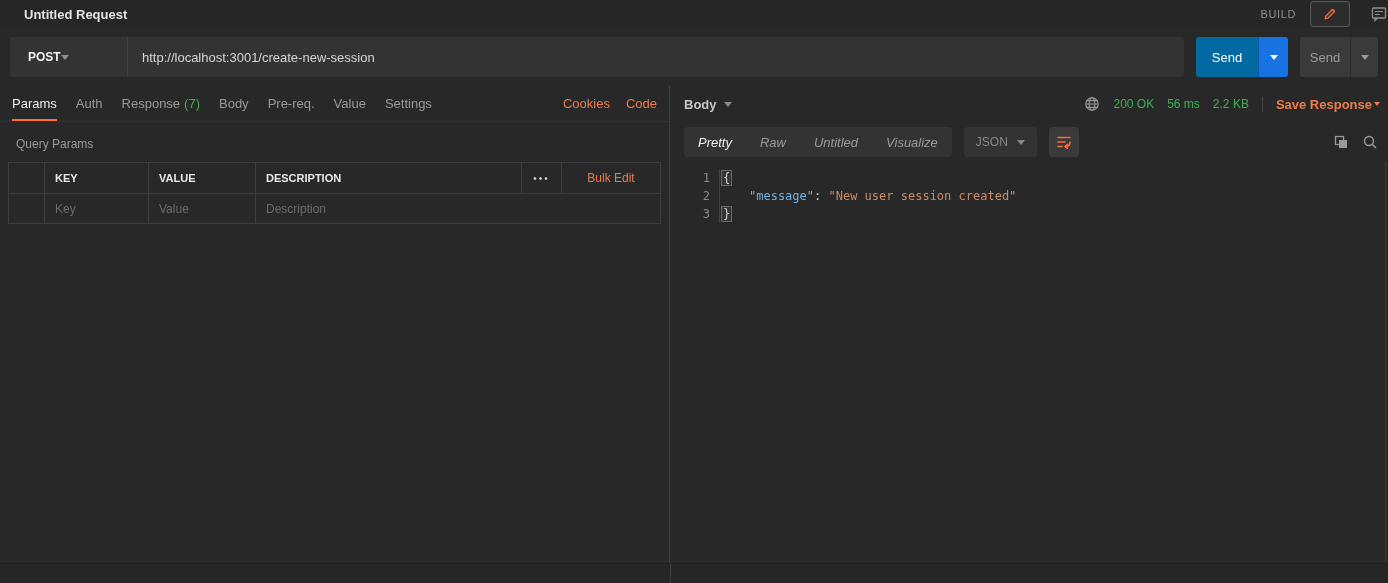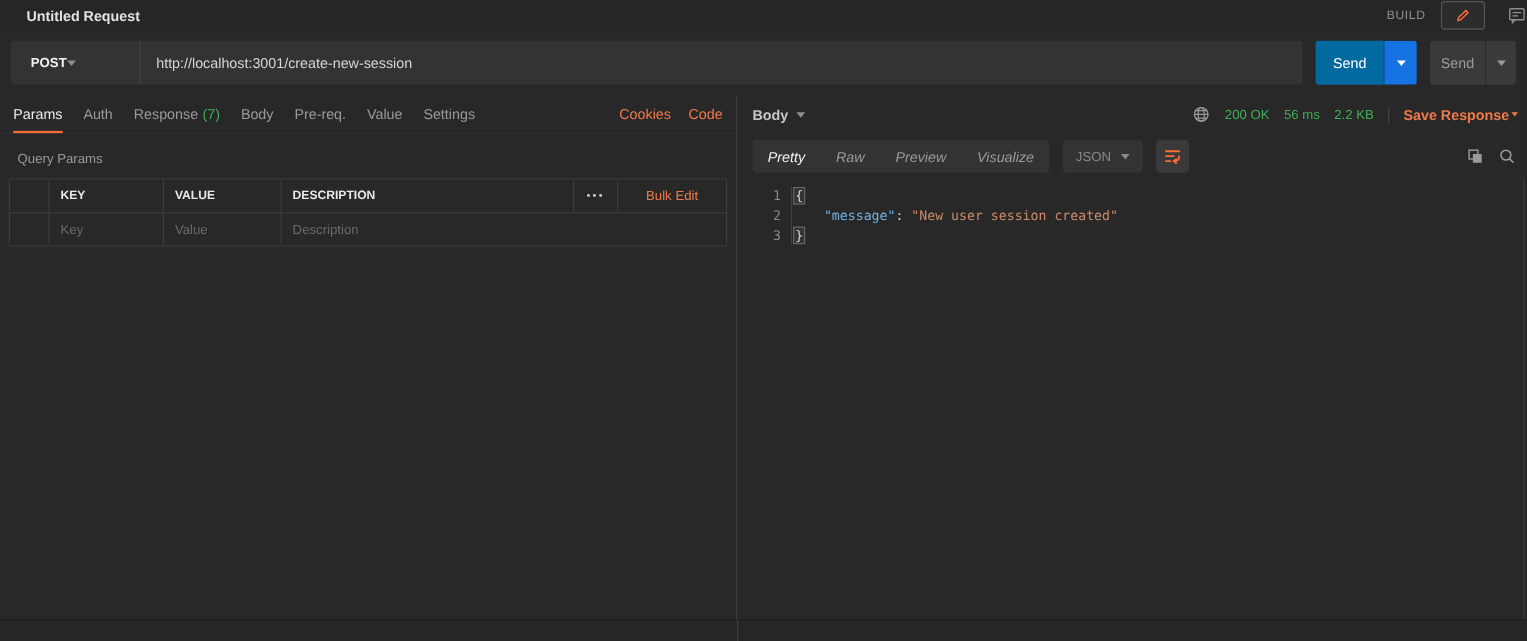--- a/index.html
+++ b/index.html
@@ -218,21 +218,21 @@
           <span>Save Response</span>
           <span class="chev-down chev-sm"></span>
         </span>
       </div>
     </div>
 
     <div class="resp-toolbar">
       <div class="view-group">
         <div class="view-tab active">Pretty</div>
         <div class="view-tab">Raw</div>
-        <div class="view-tab">Preview</div>
+        <div class="view-tab">Untitled</div>
         <div class="view-tab">Visualize</div>
       </div>
       <div class="fmt-dd">
         <span>JSON</span>
         <span class="chev-down"></span>
       </div>
       <div class="wrap-btn icon-btn">
         <span>
           <svg width="16" height="16" viewBox="0 0 16 16">
               <path d="M2 3.5 h12 M2 8 h7 M2 12.5 h4" stroke="#ff6c37" stroke-width="1.6" stroke-linecap="round"></path>

